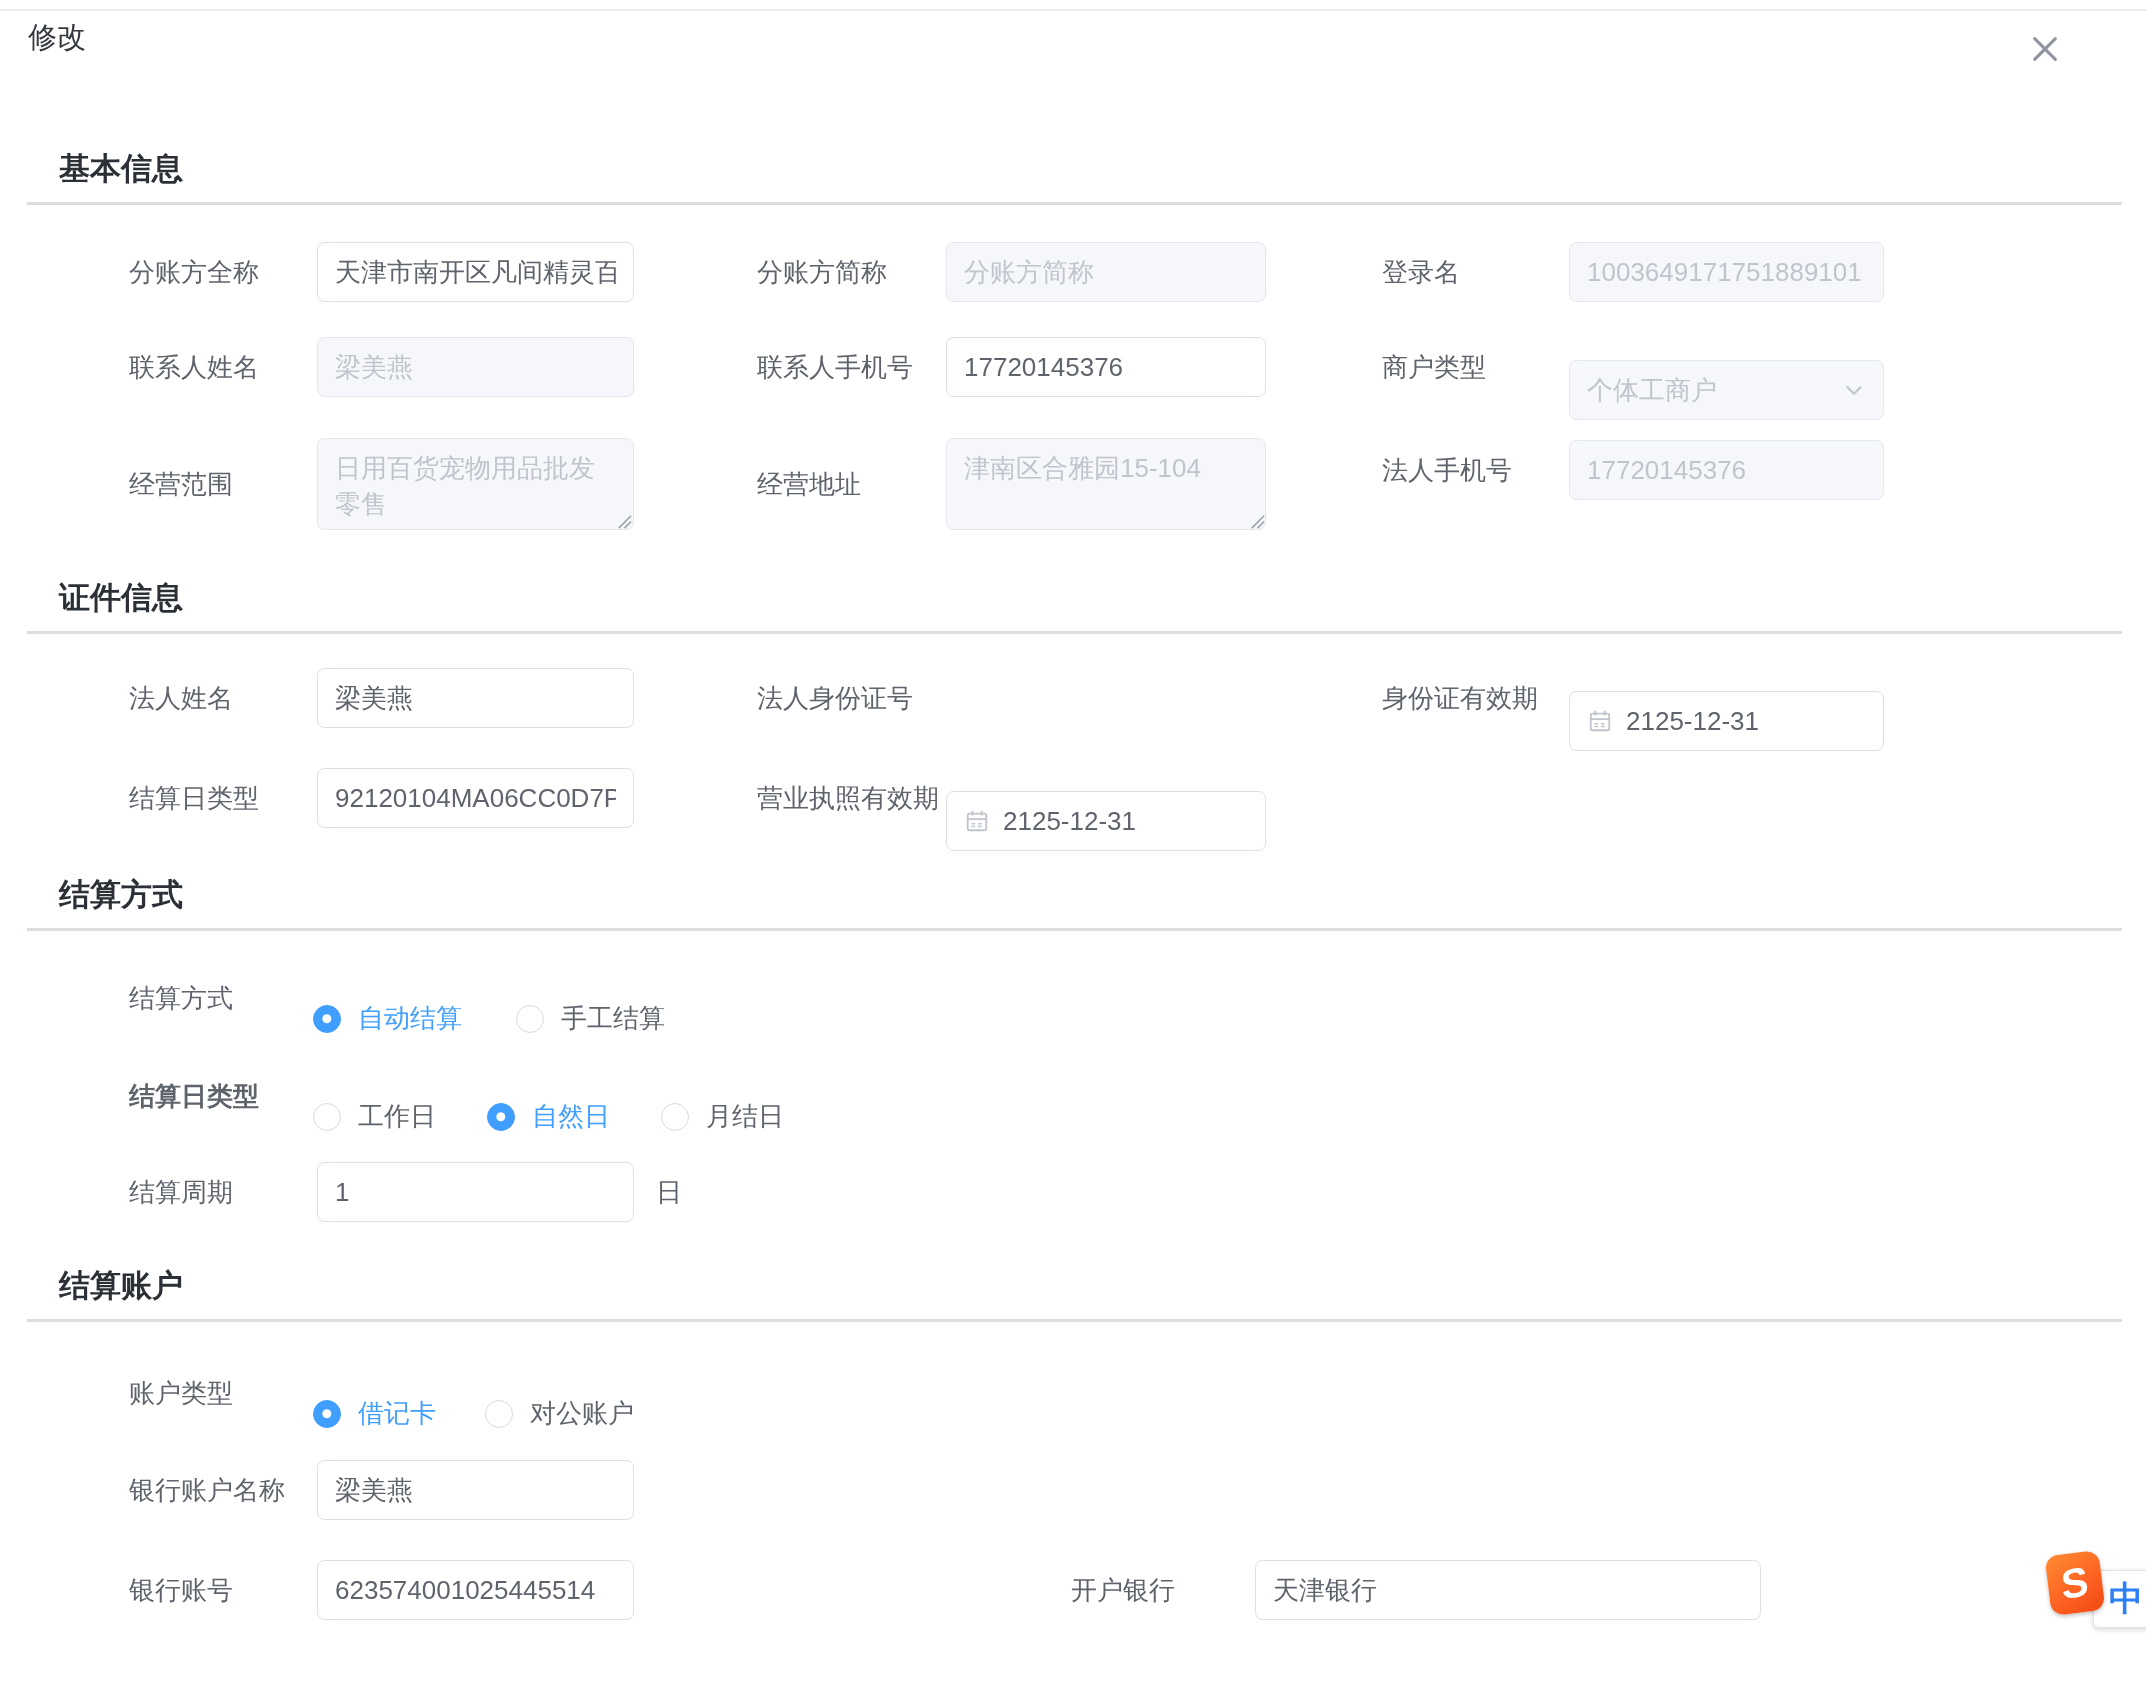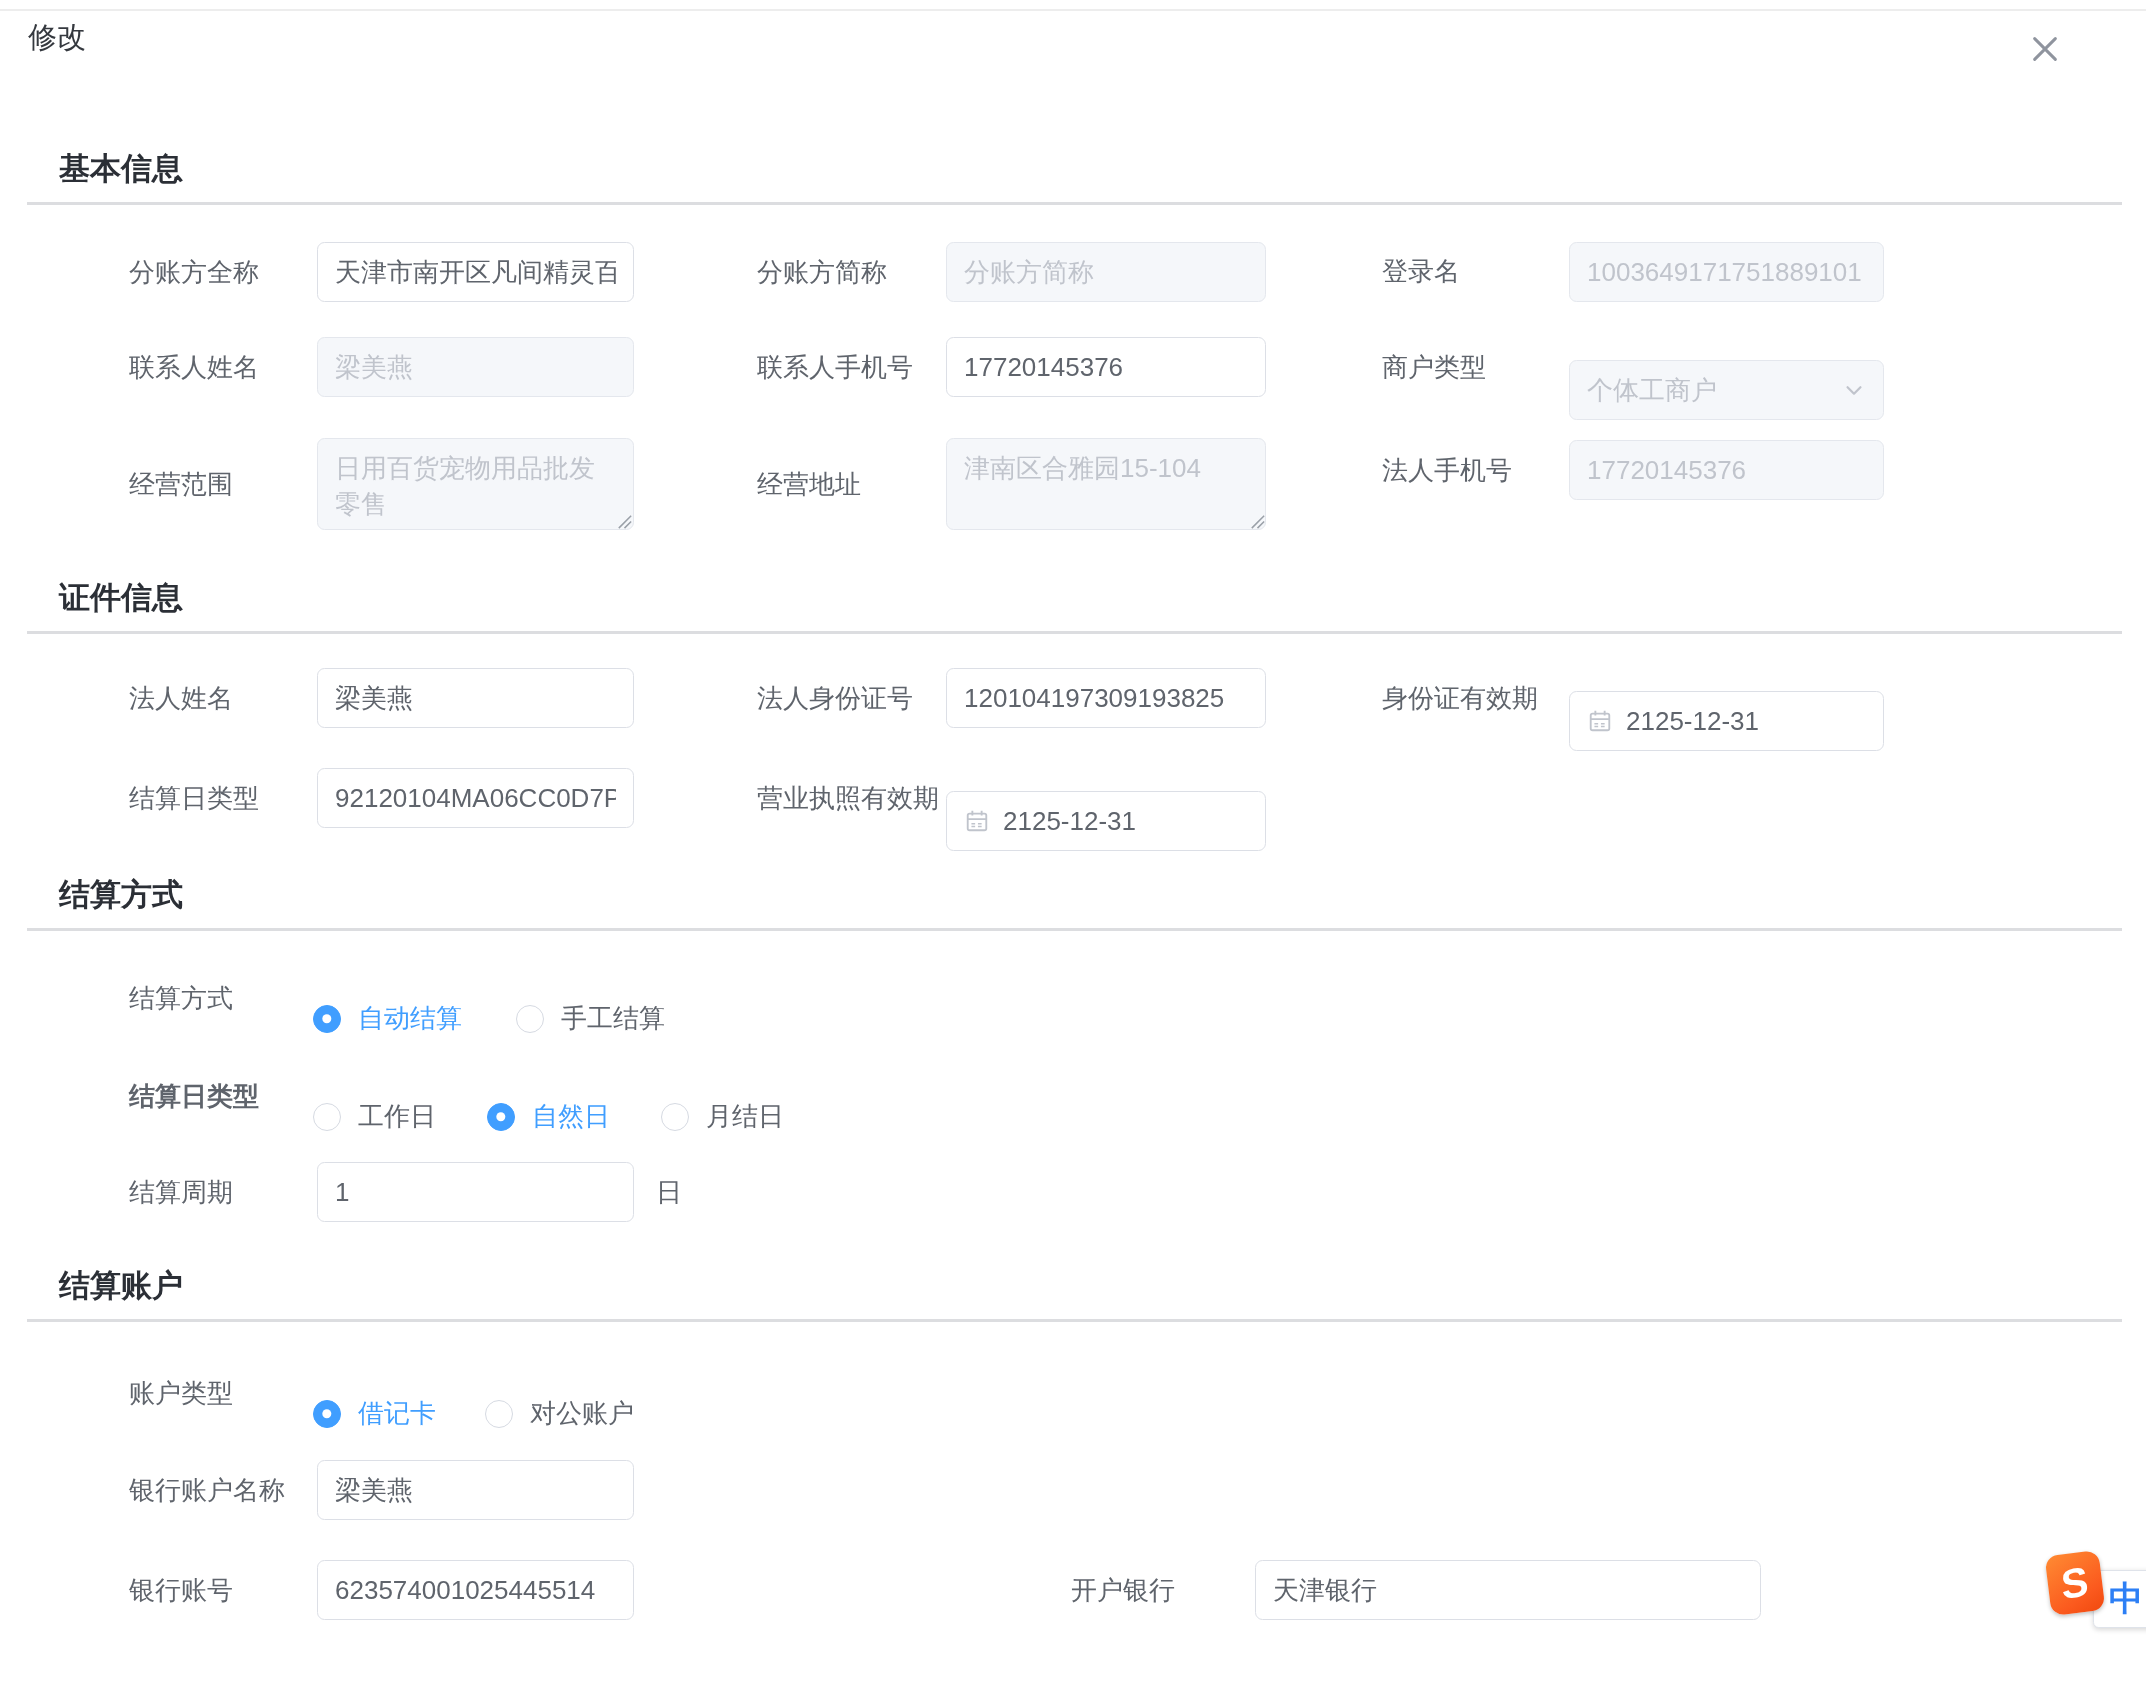--- a/index.html
+++ b/index.html
@@ -64,21 +64,21 @@
     </svg>
   </div>
 
   <div class="sect" style="top:148px;">基本信息</div>
   <div class="hr" style="top:202px;"></div>
 
   <div class="lbl" style="left:129px;top:242px;">分账方全称</div>
   <input class="ipt" style="left: 317px; top: 242px; width: 317px;" value="天津市南开区凡间精灵百货">
   <div class="lbl" style="left:757px;top:242px;">分账方简称</div>
   <input class="ipt dis" style="left: 946px; top: 242px; width: 320px;" readonly="" placeholder="分账方简称">
-  <div class="lbl" style="left:1382px;top:242px;font-family:Liberation Serif, serif;">登录名</div>
+  <div class="lbl" style="left:1382px;top:242px;">登录名</div>
   <input class="ipt dis" style="left: 1569px; top: 242px; width: 315px;" readonly="" value="1003649171751889101">
 
   <div class="lbl" style="left:129px;top:337px;">联系人姓名</div>
   <input class="ipt dis" style="left: 317px; top: 337px; width: 317px;" readonly="" value="梁美燕">
   <div class="lbl" style="left:757px;top:337px;">联系人手机号</div>
   <input class="ipt" style="left: 946px; top: 337px; width: 320px;" value="17720145376">
   <div class="lbl" style="left:1382px;top:337px;">商户类型</div>
   <div class="box selbox dis" style="left:1569px;top:337px;width:315px;">
     <span class="val">个体工商户</span>
     <svg width="24" height="24" viewBox="0 0 26 26" style="flex:0 0 auto;">
@@ -98,21 +98,20 @@
   </svg>
   <div class="lbl" style="left:1382px;top:440px;">法人手机号</div>
   <input class="ipt dis" style="left: 1569px; top: 440px; width: 315px;" readonly="" value="17720145376">
 
   <div class="sect" style="top:577px;">证件信息</div>
   <div class="hr" style="top:631px;"></div>
 
   <div class="lbl" style="left:129px;top:668px;">法人姓名</div>
   <input class="ipt" style="left: 317px; top: 668px; width: 317px;" value="梁美燕">
   <div class="lbl" style="left:757px;top:668px;">法人身份证号</div>
-  <input class="ipt" style="left: 946px; top: 668px; width: 320px;" value="120104197309193825">
   <div class="lbl" style="left:1382px;top:668px;">身份证有效期</div>
   <div class="box datebox" style="left:1569px;top:668px;width:315px;">
     <span class="cal">
       <svg width="26" height="26" viewBox="0 0 28 28">
         <rect x="4" y="6" width="20" height="18" rx="2" fill="none" stroke="#c0c4cc" stroke-width="2"></rect>
         <path d="M9 3 L9 8 M19 3 L19 8 M4 12 L24 12" stroke="#c0c4cc" stroke-width="2" fill="none"></path>
         <path d="M8 17 H12 M8 20 H12 M15 17 H19 M15 20 H19" stroke="#c0c4cc" stroke-width="1.6"></path>
       </svg>
     </span>
     <span class="val">2125-12-31</span>

